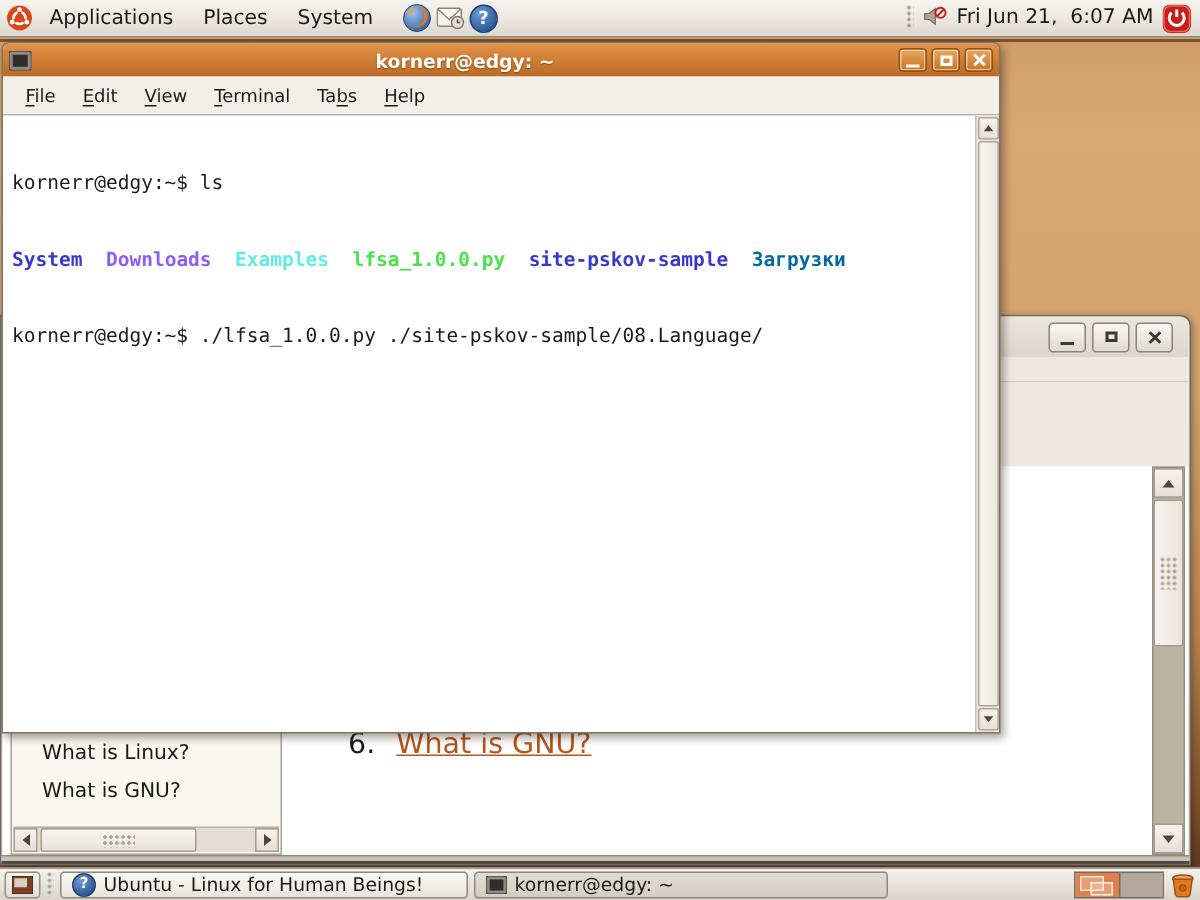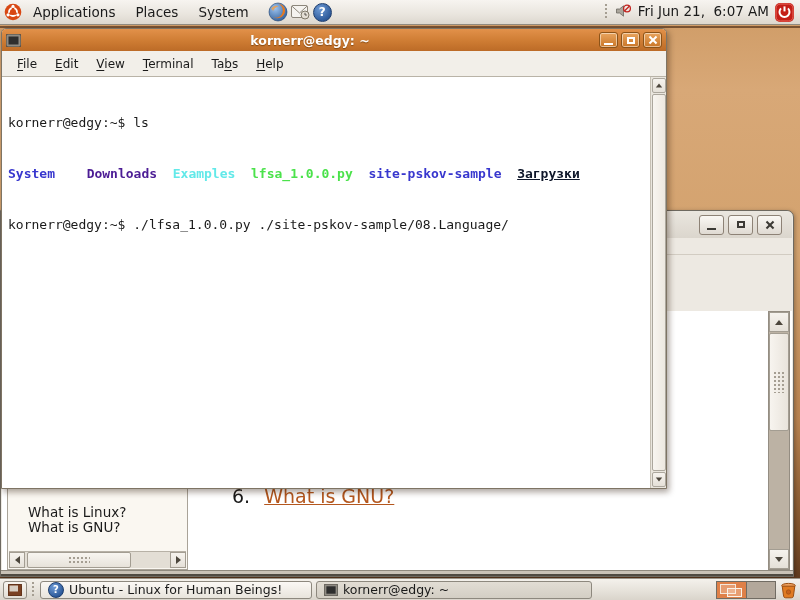--- a/index.html
+++ b/index.html
@@ -224,21 +224,21 @@
           <i></i>
         </span>
       </span>
   </div>
   <div class="abs" id="browser-menustrip"></div>
   <div class="abs" id="browser-toolstrip"></div>
   <div class="abs" id="browser-body"></div>
 
   <div class="abs" id="browser-sidebar">
     <div id="sidebar-list">
-        <div class="sbitem" style="top: 192px;">What is Linux?</div>
+        <div class="sbitem" style="top: 182px;">What is Linux?</div>
         <div class="sbitem" style="top: 207px;">What is GNU?</div>
       </div>
     <div id="sb-hscroll">
       <span class="sb-arrow">
           <span class="tri left"></span>
         </span>
       <span id="sb-thumb">
           <span class="grip"></span>
         </span>
       <span class="spacer"></span>
@@ -297,21 +297,21 @@
       <span class="tmenu"><u>F</u>ile</span>
       <span class="tmenu"><u>E</u>dit</span>
       <span class="tmenu"><u>V</u>iew</span>
       <span class="tmenu"><u>T</u>erminal</span>
       <span class="tmenu">Ta<u>b</u>s</span>
       <span class="tmenu"><u>H</u>elp</span>
     </div>
   <div id="terminal-body">
     <div id="terminal-text">
       <div>kornerr@edgy:~$ ls</div>
-      <div class="lsline" id="ls-line"><span style="color: rgb(56, 55, 206);">System</span>  <span style="color: #4c1d95; margin-left: 16px;">Downloads</span>  <span style="color: rgb(98, 233, 233);">Examples</span>  <span style="color: rgb(75, 226, 75);">lfsa_1.0.0.py</span>  <span style="color: rgb(56, 55, 206);">site-pskov-sample</span>  <span style="color: #0f172a; text-decoration: underline;">Загрузки</span></div>
+      <div class="lsline" id="ls-line"><span style="color: rgb(56, 55, 206);">System</span>  <span style="color: #8b5cf6;">Downloads</span>  <span style="color: rgb(98, 233, 233);">Examples</span>  <span style="color: rgb(75, 226, 75);">lfsa_1.0.0.py</span>  <span style="color: rgb(56, 55, 206);">site-pskov-sample</span>  <span style="color: #0369a1;">Загрузки</span></div>
       <div>kornerr@edgy:~$ ./lfsa_1.0.0.py ./site-pskov-sample/08.Language/</div>
     </div>
     <div id="terminal-scroll">
       <span class="t-arrow" id="ts-up">
           <span class="tri up" style="transform:scale(.8)"></span>
         </span>
       <span id="ts-thumb"></span>
       <span class="t-arrow" id="ts-down">
           <span class="tri down" style="transform:scale(.8)"></span>
         </span>

